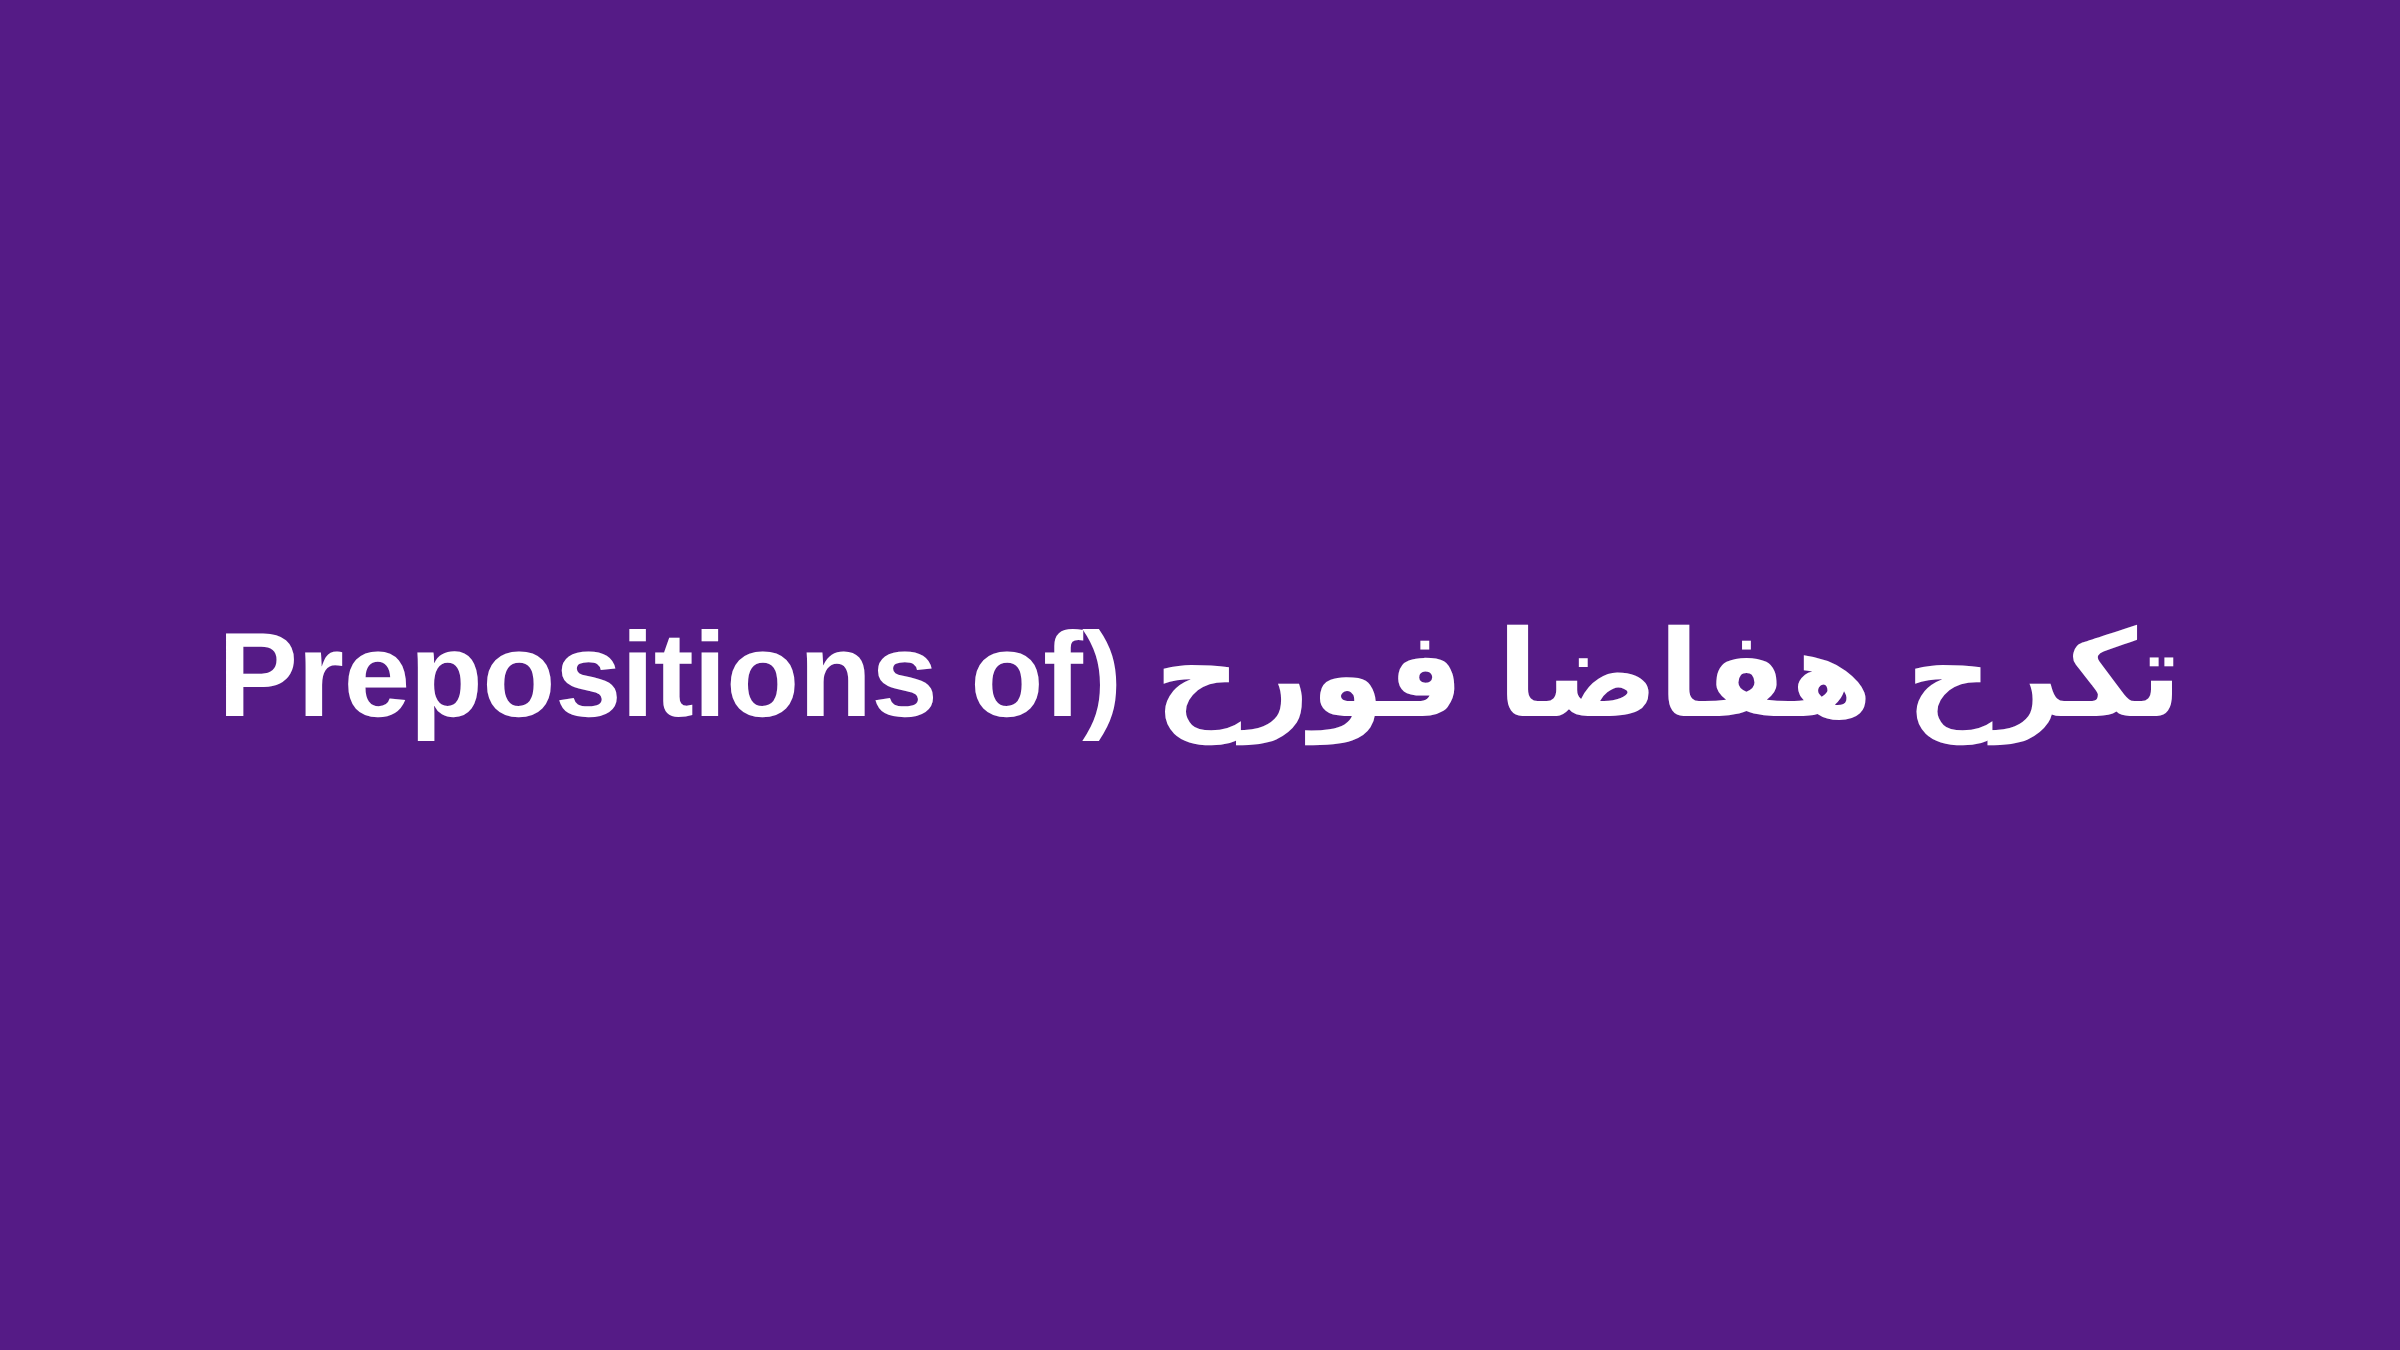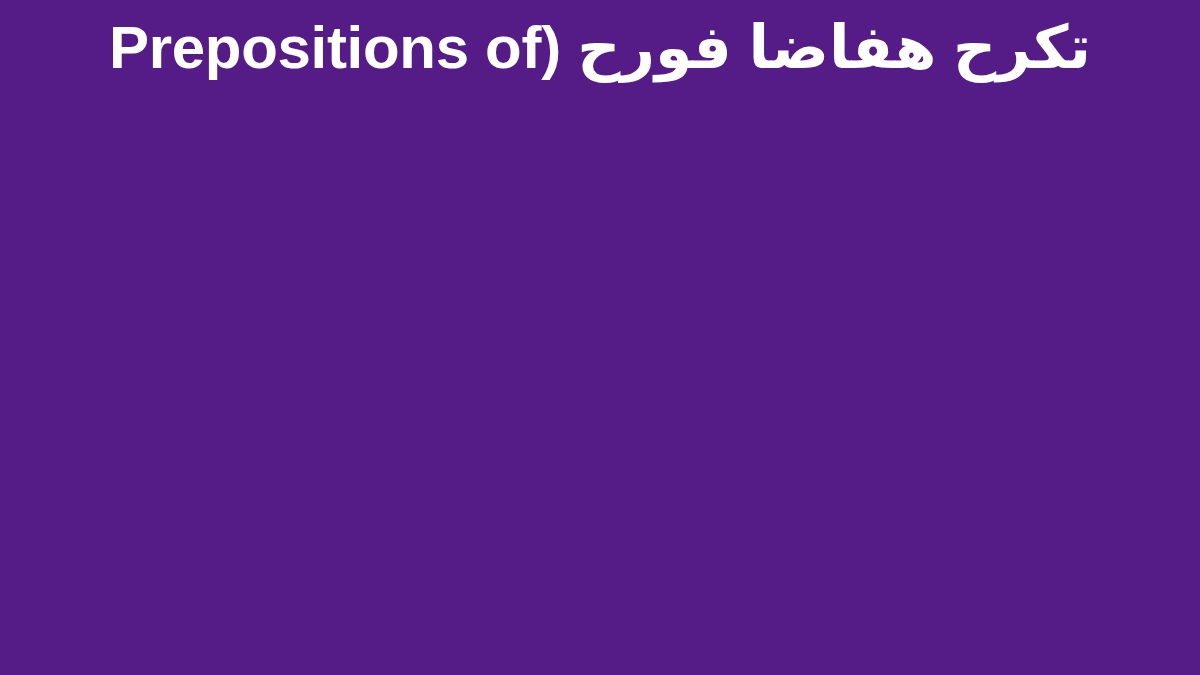--- a/index.html
+++ b/index.html
@@ -17,21 +17,21 @@
 
   #title-card {
     position: relative;
     box-sizing: border-box;
     width: 1200px;
     height: 675px;
     background: #551B86;
     display: flex;
     flex-direction: column;
     align-items: center;
-    justify-content: flex-start;
+    justify-content: center;
   }
 
   .title-block {
     width: 1000px;
     margin: 0;
     padding: 0;
     text-align: center;
     color: #FFFFFF;
     font-family: "Liberation Sans", "DejaVu Sans", sans-serif;
     font-weight: bold;

